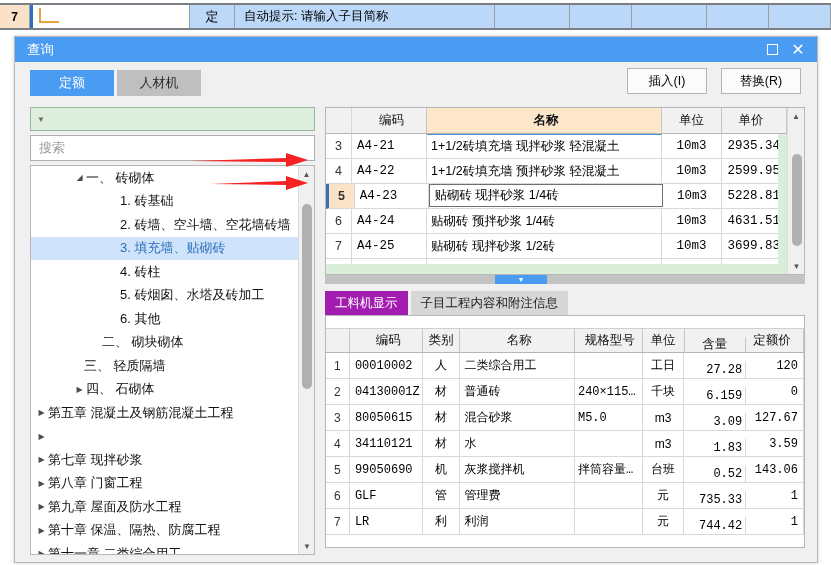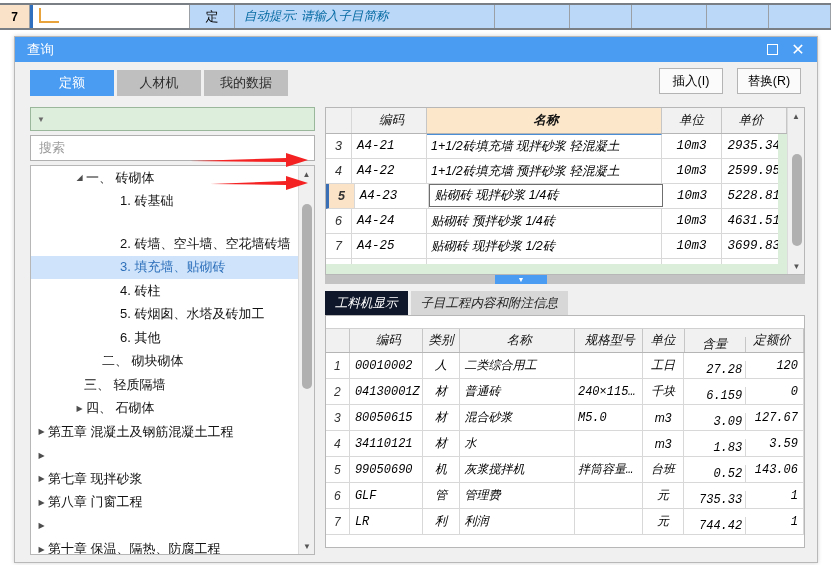--- a/index.html
+++ b/index.html
@@ -19,21 +19,21 @@
           background:#bcd8f8;box-sizing:border-box;display:flex;}
   .bg-cell{border-right:1px solid #9aa0a6;box-sizing:border-box;height:100%;
            display:flex;align-items:center;}
   .bg-rownum{width:30px;background:#fae2c8;justify-content:center;
              font-weight:bold;font-size:12px;color:#000;border-right:1px solid #9aa0a6;}
   .bg-editcell{width:160px;background:#fff;position:relative;
                border-left:3px solid #2f6fc0;border-right:1px solid #9aa0a6;}
   .bg-corner{position:absolute;left:6px;top:3px;width:18px;height:13px;
              border-left:2px solid #e8a33d;border-bottom:2px solid #e8a33d;}
   .bg-fixed{width:45px;justify-content:center;font-size:13px;}
-  .bg-hint{flex:1;padding-left:9px;color:#0369a1;font-size:12.5px;font-style:italic;}
+  .bg-hint{flex:1;padding-left:9px;color:#000000;font-size:12.5px;}
   .bg-sp{width:75px;}
   .bg-sp2{width:62px;}
 
   
   .dlg{position:absolute;left:14px;top:36px;width:804px;height:527px;
        background:#f0f0f0;border:1px solid #b8b8b8;box-sizing:border-box;
        box-shadow:0 0 4px rgba(0,0,0,.18);}
   .titlebar{height:25px;background:#4a9bf2;display:flex;align-items:center;
             padding:0 6px 0 12px;box-sizing:border-box;}
   .title-text{color:#fff;font-size:13.5px;flex:1;}
@@ -43,21 +43,21 @@
   .xm{font-size:16px;line-height:16px;font-weight:400;}
 
   
   .toolrow{position:relative;height:40px;background:#f0f0f0;}
   .tabs{position:absolute;left:15px;top:8px;display:flex;gap:3px;}
   .tab{height:26px;min-width:84px;padding:0 14px;display:flex;align-items:center;
        justify-content:center;background:#bfbfbf;color:#2c2c2c;font-size:13px;
        box-sizing:border-box;}
   .tab.active{background:#4a9bf2;color:#fff;}
   .actbtns{position:absolute;right:16px;top:6px;display:flex;gap:14px;}
-  .btn{width:64px;height:26px;background:#fbfbfb;border:1px solid #b4b4b4;
+  .btn{width:80px;height:26px;background:#fbfbfb;border:1px solid #b4b4b4;
        display:flex;align-items:center;justify-content:center;font-size:12.5px;
        box-sizing:border-box;}
 
   
   .content{position:absolute;left:0;top:70px;width:804px;height:455px;}
 
   
   .leftpane{position:absolute;left:15px;top:0;width:285px;height:448px;}
   .combo{height:24px;background:#ddeedd;border:1px solid #9bb79b;box-sizing:border-box;
          display:flex;align-items:center;padding:0 4px 0 6px;font-size:12.5px;color:#1d1d1d;}
@@ -73,21 +73,21 @@
          font-size:13px;color:#111;box-sizing:border-box;}
   .tnode.sel{background:#cfe4fa;color:#2d6fbb;}
   .twist{width:13px;display:inline-block;text-align:center;color:#4d4d4d;font-size:8px;}
   .vsb{position:absolute;right:0;top:0;width:16px;bottom:0;background:#f0f0f0;
        border-left:1px solid #dcdcdc;box-sizing:border-box;}
   .vsb-up,.vsb-dn{height:16px;display:flex;align-items:center;justify-content:center;
                   color:#555;font-size:8px;}
   .vsb-thumb{position:absolute;left:3px;width:10px;background:#b0b0b0;border-radius:5px;}
 
   
-  .rightpane{position:absolute;left:310px;top:0;width:480px;height:448px;font-style:italic;}
+  .rightpane{position:absolute;left:310px;top:0;width:480px;height:448px;}
 
   
   .grid1{position:relative;height:168px;background:#fff;border:1px solid #b7b7b7;
          box-sizing:border-box;overflow:hidden;}
   .g1-inner{position:absolute;left:0;top:0;right:17px;bottom:0;}
   .ghead{display:flex;height:26px;background:#f1f1f1;border-bottom:1px solid #b5b5b5;
          box-sizing:border-box;}
   .gh{display:flex;align-items:center;justify-content:center;font-size:12.5px;
       border-right:1px solid #c6c6c6;box-sizing:border-box;color:#111;}
   .gh.name{background:#fce7cb;font-weight:bold;}
@@ -109,21 +109,21 @@
   .gbottom{position:absolute;left:0;right:17px;bottom:0;height:10px;background:#daeeda;}
 
   .splitter{height:9px;background:#c3c3c3;position:relative;}
   .split-handle{position:absolute;left:170px;top:0;width:52px;height:9px;background:#4a9bf2;
                 display:flex;align-items:center;justify-content:center;color:#fff;font-size:7px;}
 
   
   .subtabs{display:flex;gap:3px;margin-top:7px;height:24px;}
   .stab{padding:0 10px;display:flex;align-items:center;background:#d7d7d7;color:#222;
         font-size:12.5px;}
-  .stab.active{background:#0f172a;color:#fff;}
+  .stab.active{background:#a21caf;color:#fff;}
 
   
   .grid2{margin-top:0;height:233px;background:#fff;border:1px solid #b7b7b7;
          box-sizing:border-box;position:relative;overflow:hidden;}
   .g2-top{height:12px;background:#fff;border-bottom:1px solid #d0d0d0;}
   .g2head{display:flex;height:24px;background:#f1f1f1;border-bottom:1px solid #b5b5b5;
           box-sizing:border-box;}
   .g2row{display:flex;height:26px;border-bottom:1px solid #d8d8d8;box-sizing:border-box;
          font-size:12px;font-family:"Liberation Mono","DejaVu Sans Mono",monospace;}
   .d-idx{width:24px;justify-content:center;font-family:"Liberation Sans",sans-serif;color:#333;}
@@ -169,21 +169,20 @@
         </div>
       <div class="win-btn">
           <span class="xm">✕</span>
         </div>
     </div>
 
     <div class="toolrow">
       <div class="tabs">
         <div class="tab active">定额</div>
         <div class="tab">人材机</div>
-        <div class="tab">我的数据</div>
       </div>
       <div class="actbtns">
         <div class="btn">插入(I)</div>
         <div class="btn">替换(R)</div>
       </div>
     </div>
 
     <div class="content">
 
       <div class="leftpane">
@@ -194,21 +193,21 @@
         <div class="tree">
           <div class="tree-scroll" id="tree-scroll">
               <div class="tnode" style="padding-left: 42px;">
                 <span class="twist">◢</span>
                 <span>一、 砖砌体</span>
               </div>
               <div class="tnode" style="padding-left: 76px;">
                 <span class="twist"></span>
                 <span>1. 砖基础</span>
               </div>
-              <div class="tnode" style="padding-left: 76px; margin-top: 19px;">
+              <div class="tnode" style="padding-left: 76px;">
                 <span class="twist"></span>
                 <span>2. 砖墙、空斗墙、空花墙砖墙</span>
               </div>
               <div class="tnode sel" style="padding-left: 76px;">
                 <span class="twist"></span>
                 <span>3. 填充墙、贴砌砖</span>
               </div>
               <div class="tnode" style="padding-left: 76px;">
                 <span class="twist"></span>
                 <span>4. 砖柱</span>
@@ -243,20 +242,21 @@
               <div class="tnode" style="padding-left: 4px;">
                 <span class="twist">▶</span>
                 <span>第七章 现拌砂浆</span>
               </div>
               <div class="tnode" style="padding-left: 4px;">
                 <span class="twist">▶</span>
                 <span>第八章 门窗工程</span>
               </div>
               <div class="tnode" style="padding-left: 4px;">
                 <span class="twist">▶</span>
+                <span>第九章 屋面及防水工程</span>
               </div>
               <div class="tnode" style="padding-left: 4px;">
                 <span class="twist">▶</span>
                 <span>第十章 保温、隔热、防腐工程</span>
               </div>
               <div class="tnode" style="padding-left: 4px;">
                 <span class="twist">▶</span>
                 <span>第十一章 二类综合用工</span>
               </div>
             </div>

